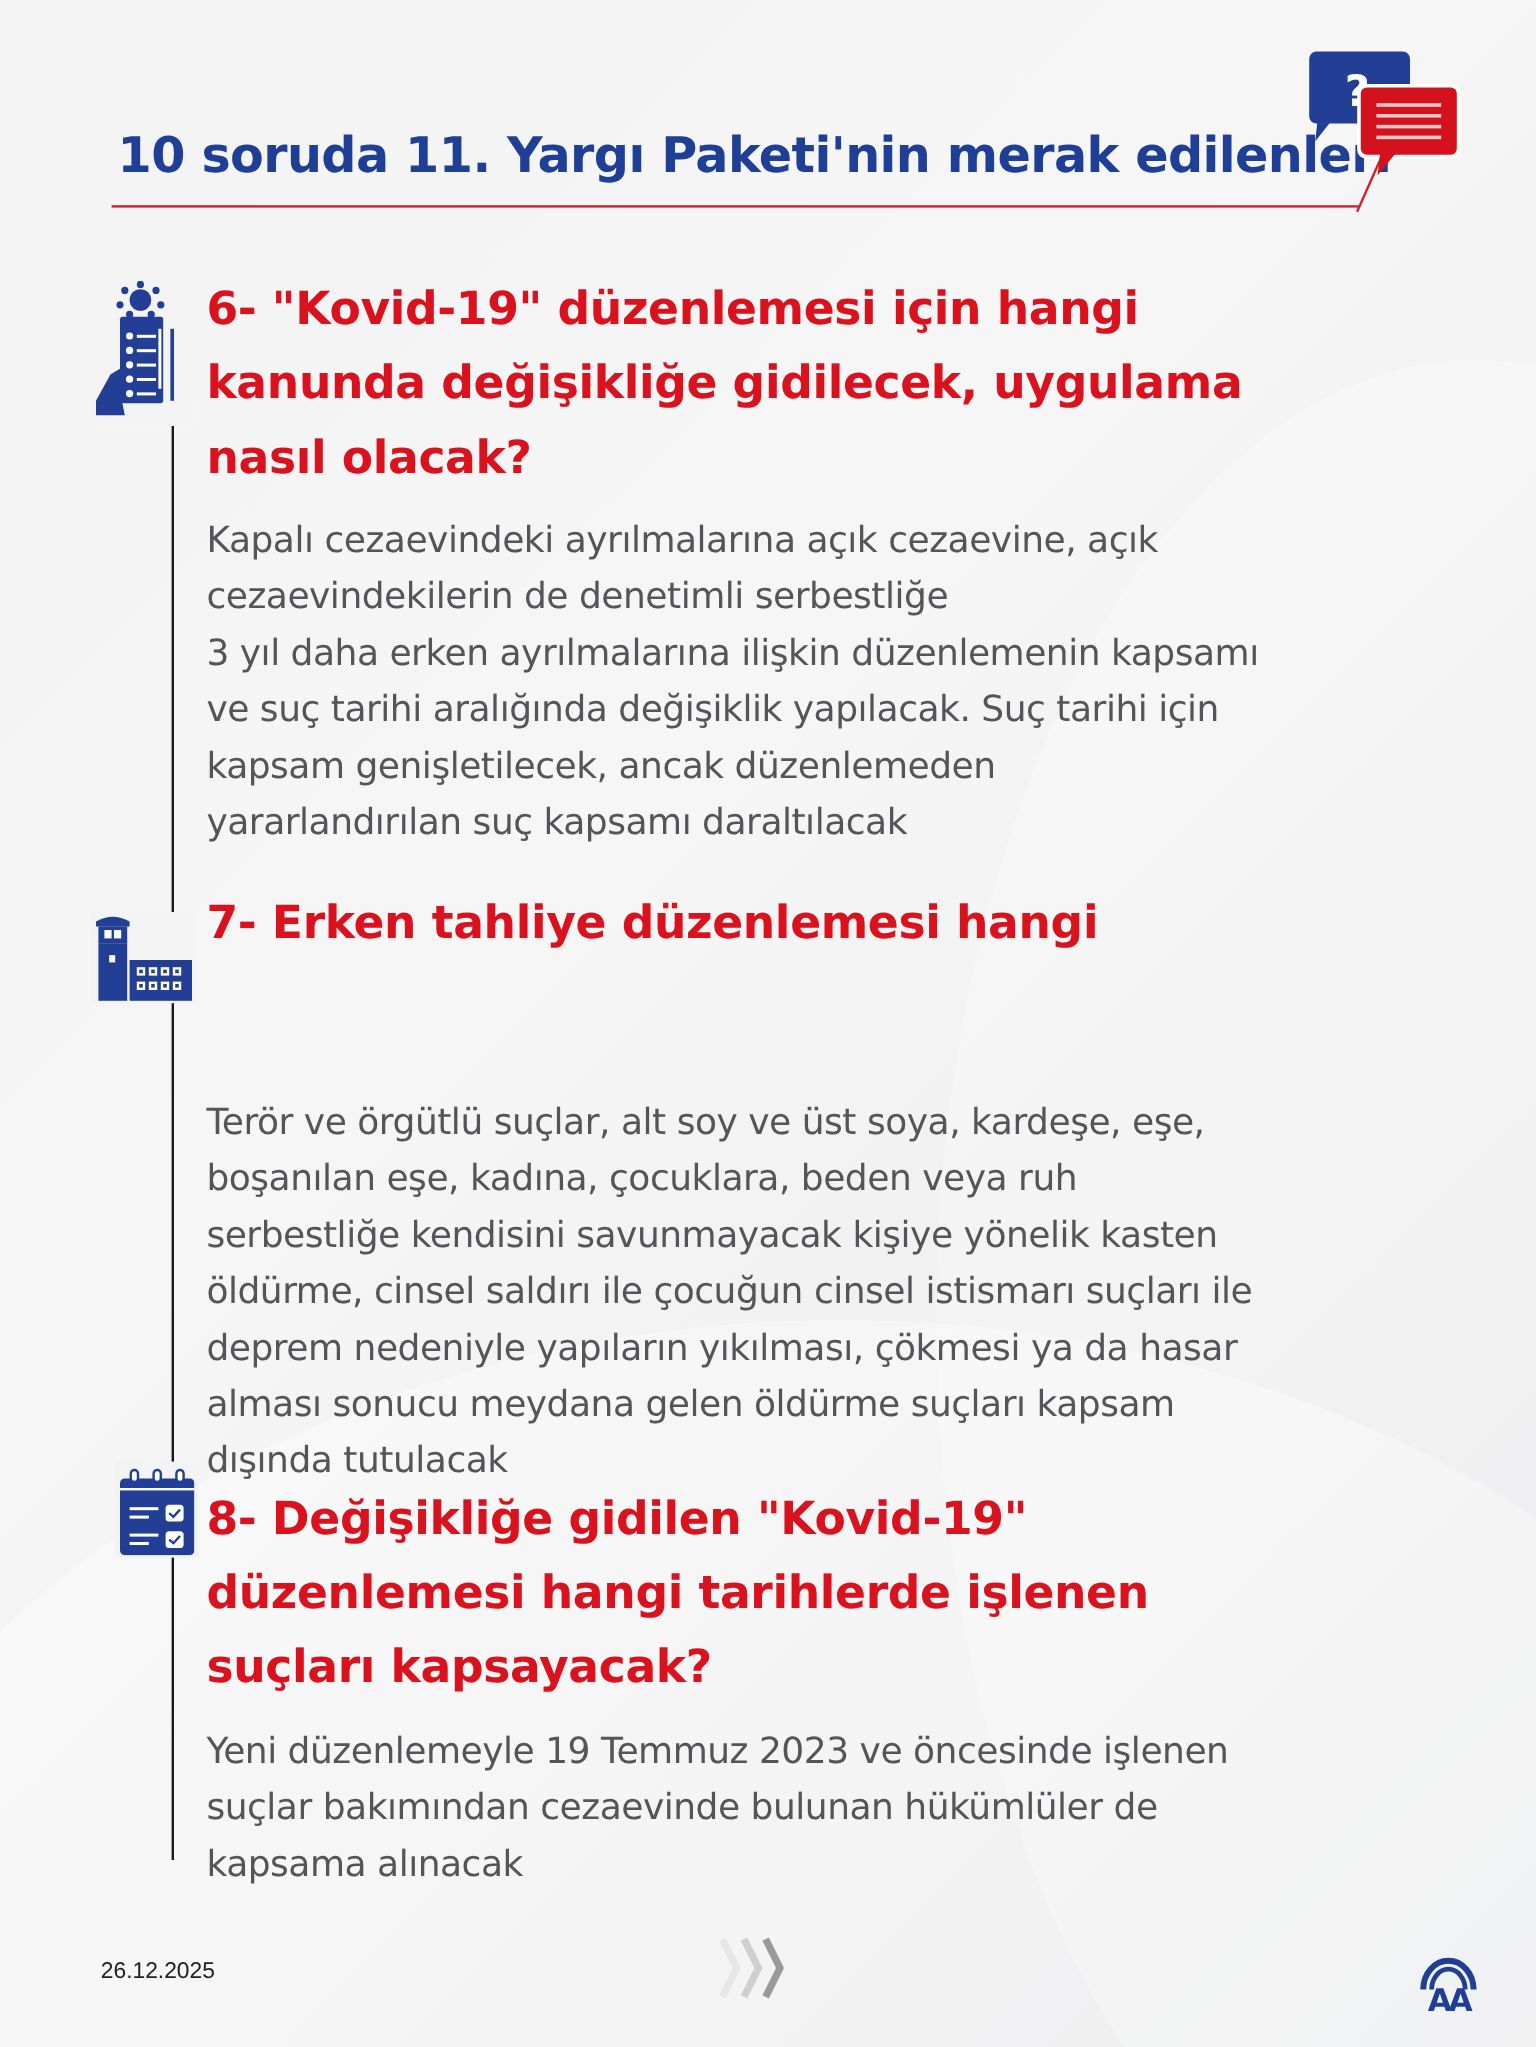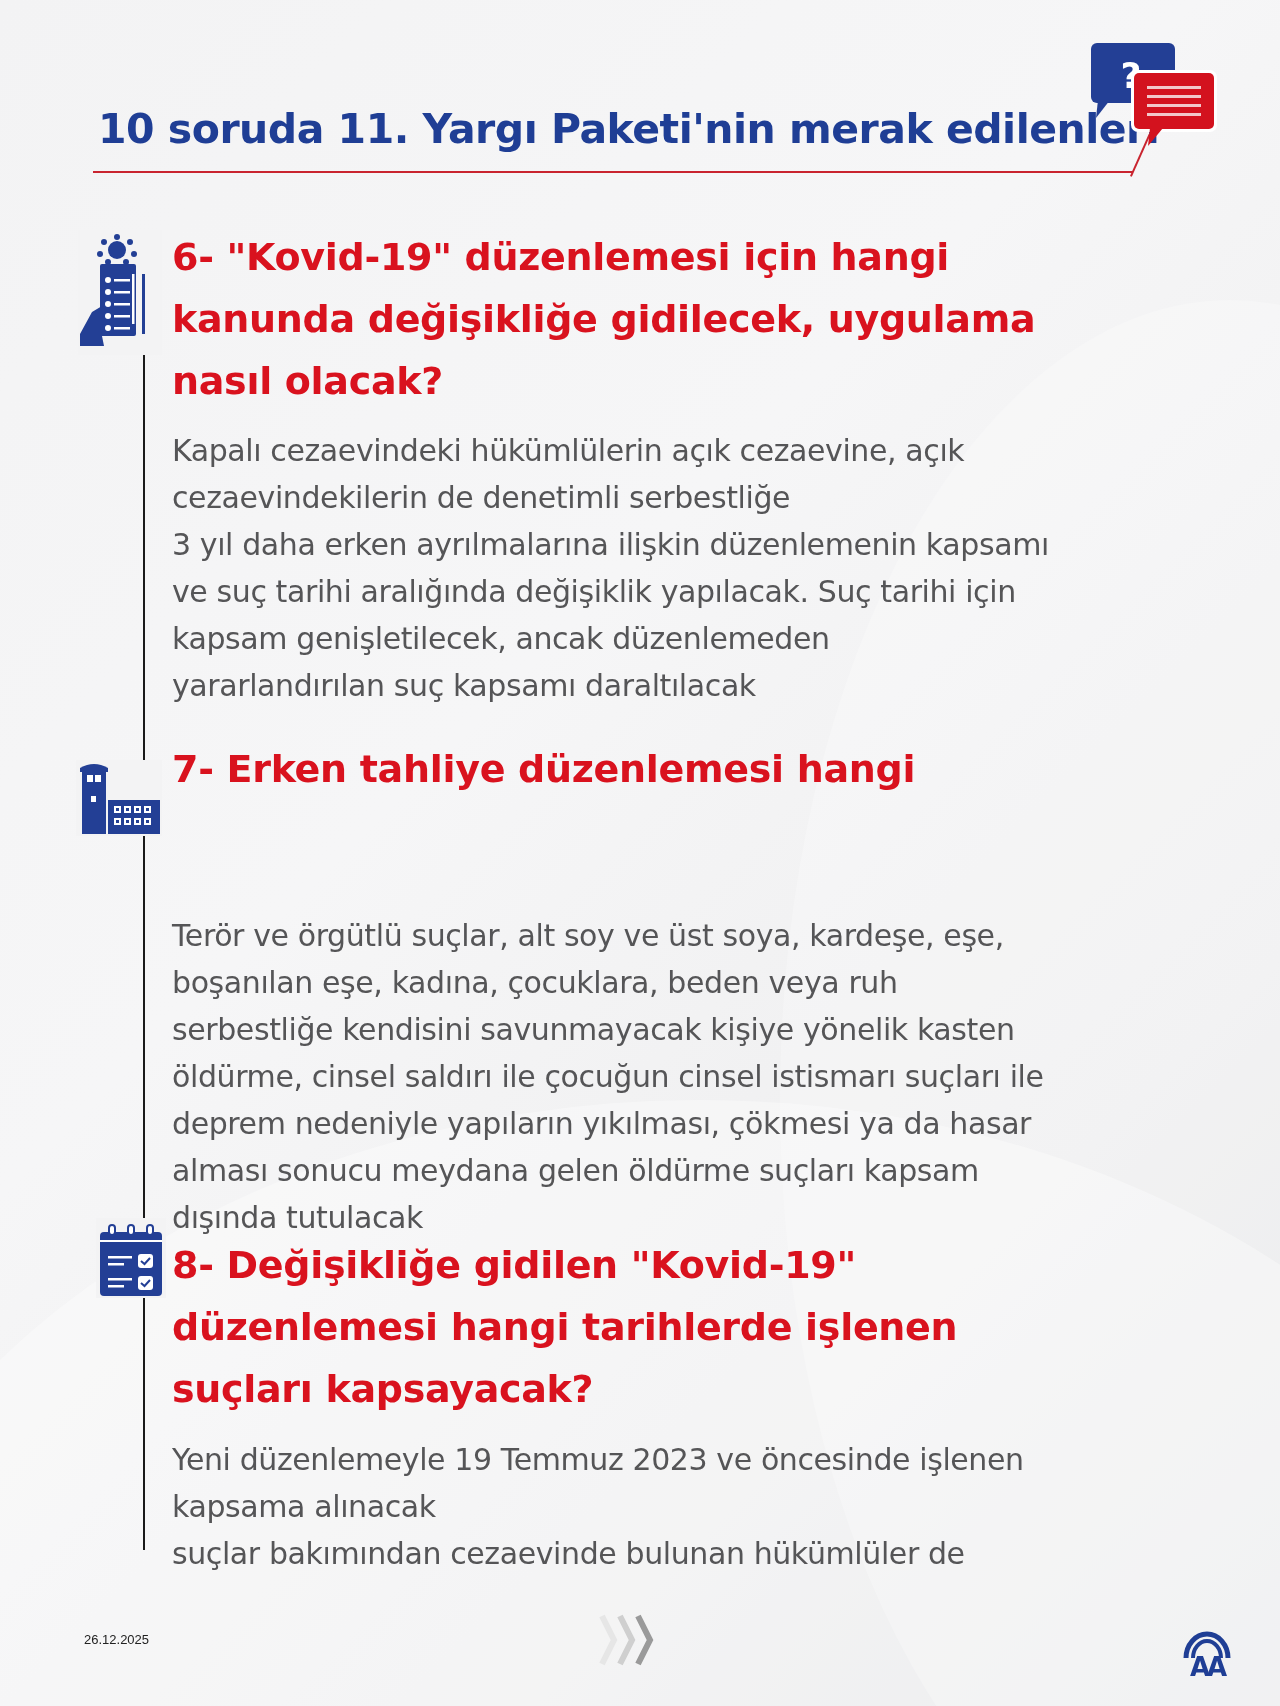--- a/index.html
+++ b/index.html
@@ -53,21 +53,21 @@
   }
   .a {
     position: absolute; left: 172px; width: 1020px;
     font-family: "DejaVu Sans", sans-serif;
     color: #555557; font-size: 30px; line-height: 47px; letter-spacing: -0.4px;
   }
   .line { display: block; white-space: nowrap; }
 
   .date {
     position: absolute; left: 84px; top: 1632px;
-    font-family: "Liberation Sans", sans-serif; font-size: 13px; color: #222;
+    font-family: "Liberation Sans", sans-serif; font-size: 19px; color: #222;
   }
   .chevrons { position: absolute; left: 598px; top: 1612px; width: 80px; height: 56px; }
   .aa-logo { position: absolute; left: 1182px; top: 1620px; width: 50px; height: 58px; }
 </style>
 </head>
 <body>
 
 <div class="bg-swoosh"></div>
 <div class="bg-swoosh2"></div>
 
@@ -118,21 +118,21 @@
     <rect x="54" y="40" width="2.5" height="50"></rect>
   </g>
 </svg>
 
 <div class="q" style="top:226px;">
   <span class="line">6- "Kovid-19" düzenlemesi için hangi</span>
   <span class="line">kanunda değişikliğe gidilecek, uygulama</span>
   <span class="line">nasıl olacak?</span>
 </div>
 <div class="a" style="top:427px;">
-  <span class="line">Kapalı cezaevindeki hükümlülerin açık cezaevine, açık</span>
+  <span class="line">Kapalı cezaevindeki ayrılmalarına açık cezaevine, açık</span>
   <span class="line">cezaevindekilerin de denetimli serbestliğe</span>
   <span class="line">3 yıl daha erken ayrılmalarına ilişkin düzenlemenin kapsamı</span>
   <span class="line">ve suç tarihi aralığında değişiklik yapılacak. Suç tarihi için</span>
   <span class="line">kapsam genişletilecek, ancak düzenlemeden</span>
   <span class="line">yararlandırılan suç kapsamı daraltılacak</span>
 </div>
 
 <div class="icon-mask" style="left:76px;top:760px;width:86px;height:76px;"></div>
 <svg class="icon" style="left:78px;top:760px;width:84px;height:76px;" viewBox="0 0 84 76">
   <g fill="#233f95">
@@ -205,22 +205,22 @@
   </g>
 </svg>
 
 <div class="q" style="top:1234px;">
   <span class="line">8- Değişikliğe gidilen "Kovid-19"</span>
   <span class="line">düzenlemesi hangi tarihlerde işlenen</span>
   <span class="line">suçları kapsayacak?</span>
 </div>
 <div class="a" style="top:1436px;">
   <span class="line">Yeni düzenlemeyle 19 Temmuz 2023 ve öncesinde işlenen</span>
+  <span class="line">suçlar bakımından cezaevinde bulunan hükümlüler de</span>
   <span class="line">kapsama alınacak</span>
-  <span class="line">suçlar bakımından cezaevinde bulunan hükümlüler de</span>
 </div>
 
 <div class="date">26.12.2025</div>
 <svg class="chevrons" viewBox="0 0 80 56">
   <polyline points="4,4 16,28 4,52" fill="none" stroke="#e6e6e6" stroke-width="6"></polyline>
   <polyline points="22,4 34,28 22,52" fill="none" stroke="#cfcfcf" stroke-width="6"></polyline>
   <polyline points="40,4 52,28 40,52" fill="none" stroke="#9a9a9a" stroke-width="6"></polyline>
 </svg>
 <svg class="aa-logo" viewBox="0 0 50 58">
   <path d="M4 38 A21 24 0 0 1 46 38" fill="none" stroke="#1f3e95" stroke-width="5"></path>

